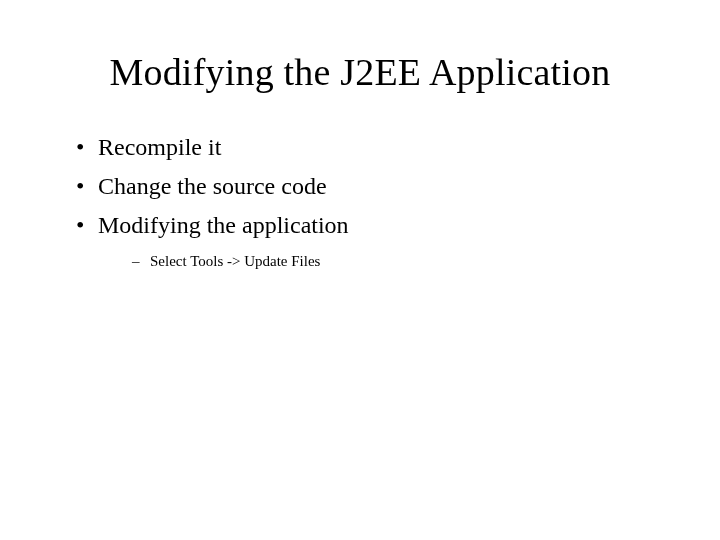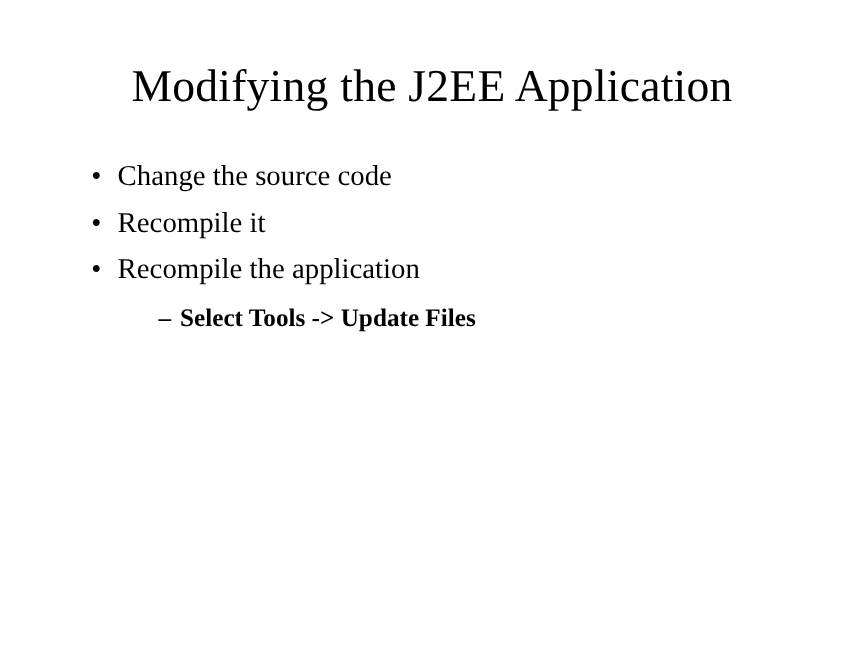--- a/index.html
+++ b/index.html
@@ -40,23 +40,22 @@
     content: "•";
     position: absolute;
     left: 0;
     top: 0;
     font-size: 24px;
   }
   ul.lvl2 {
     list-style: none;
     margin: 8px 0 0 0;
     padding: 0 0 0 34px;
-    font-size: 21px;
+    font-size: 15px;
     line-height: 1.5;
-    font-weight: bold;
   }
   ul.lvl2 > li {
     position: relative;
     padding-left: 18px;
     margin-bottom: 2px;
   }
   ul.lvl2 > li.dash::before {
     content: "–";
     position: absolute;
     left: 0;
@@ -67,27 +66,27 @@
   }
 </style>
 </head>
 <body>
 
 <div class="slide">
   <h1 class="title">Modifying the J2EE Application</h1>
 
   <ul class="lvl1">
     <li>
+      <span>Recompile it</span>
+    </li>
+    <li>
       <span>Change the source code</span>
     </li>
     <li>
-      <span>Recompile it</span>
-    </li>
-    <li>
-      <span>Recompile the application</span>
+      <span>Modifying the application</span>
       <ul class="lvl2">
         <li class="dash">
           <span>Select Tools -&gt; Update Files</span>
         </li>
       </ul>
     </li>
   </ul>
 </div>
 
 </body></html>

